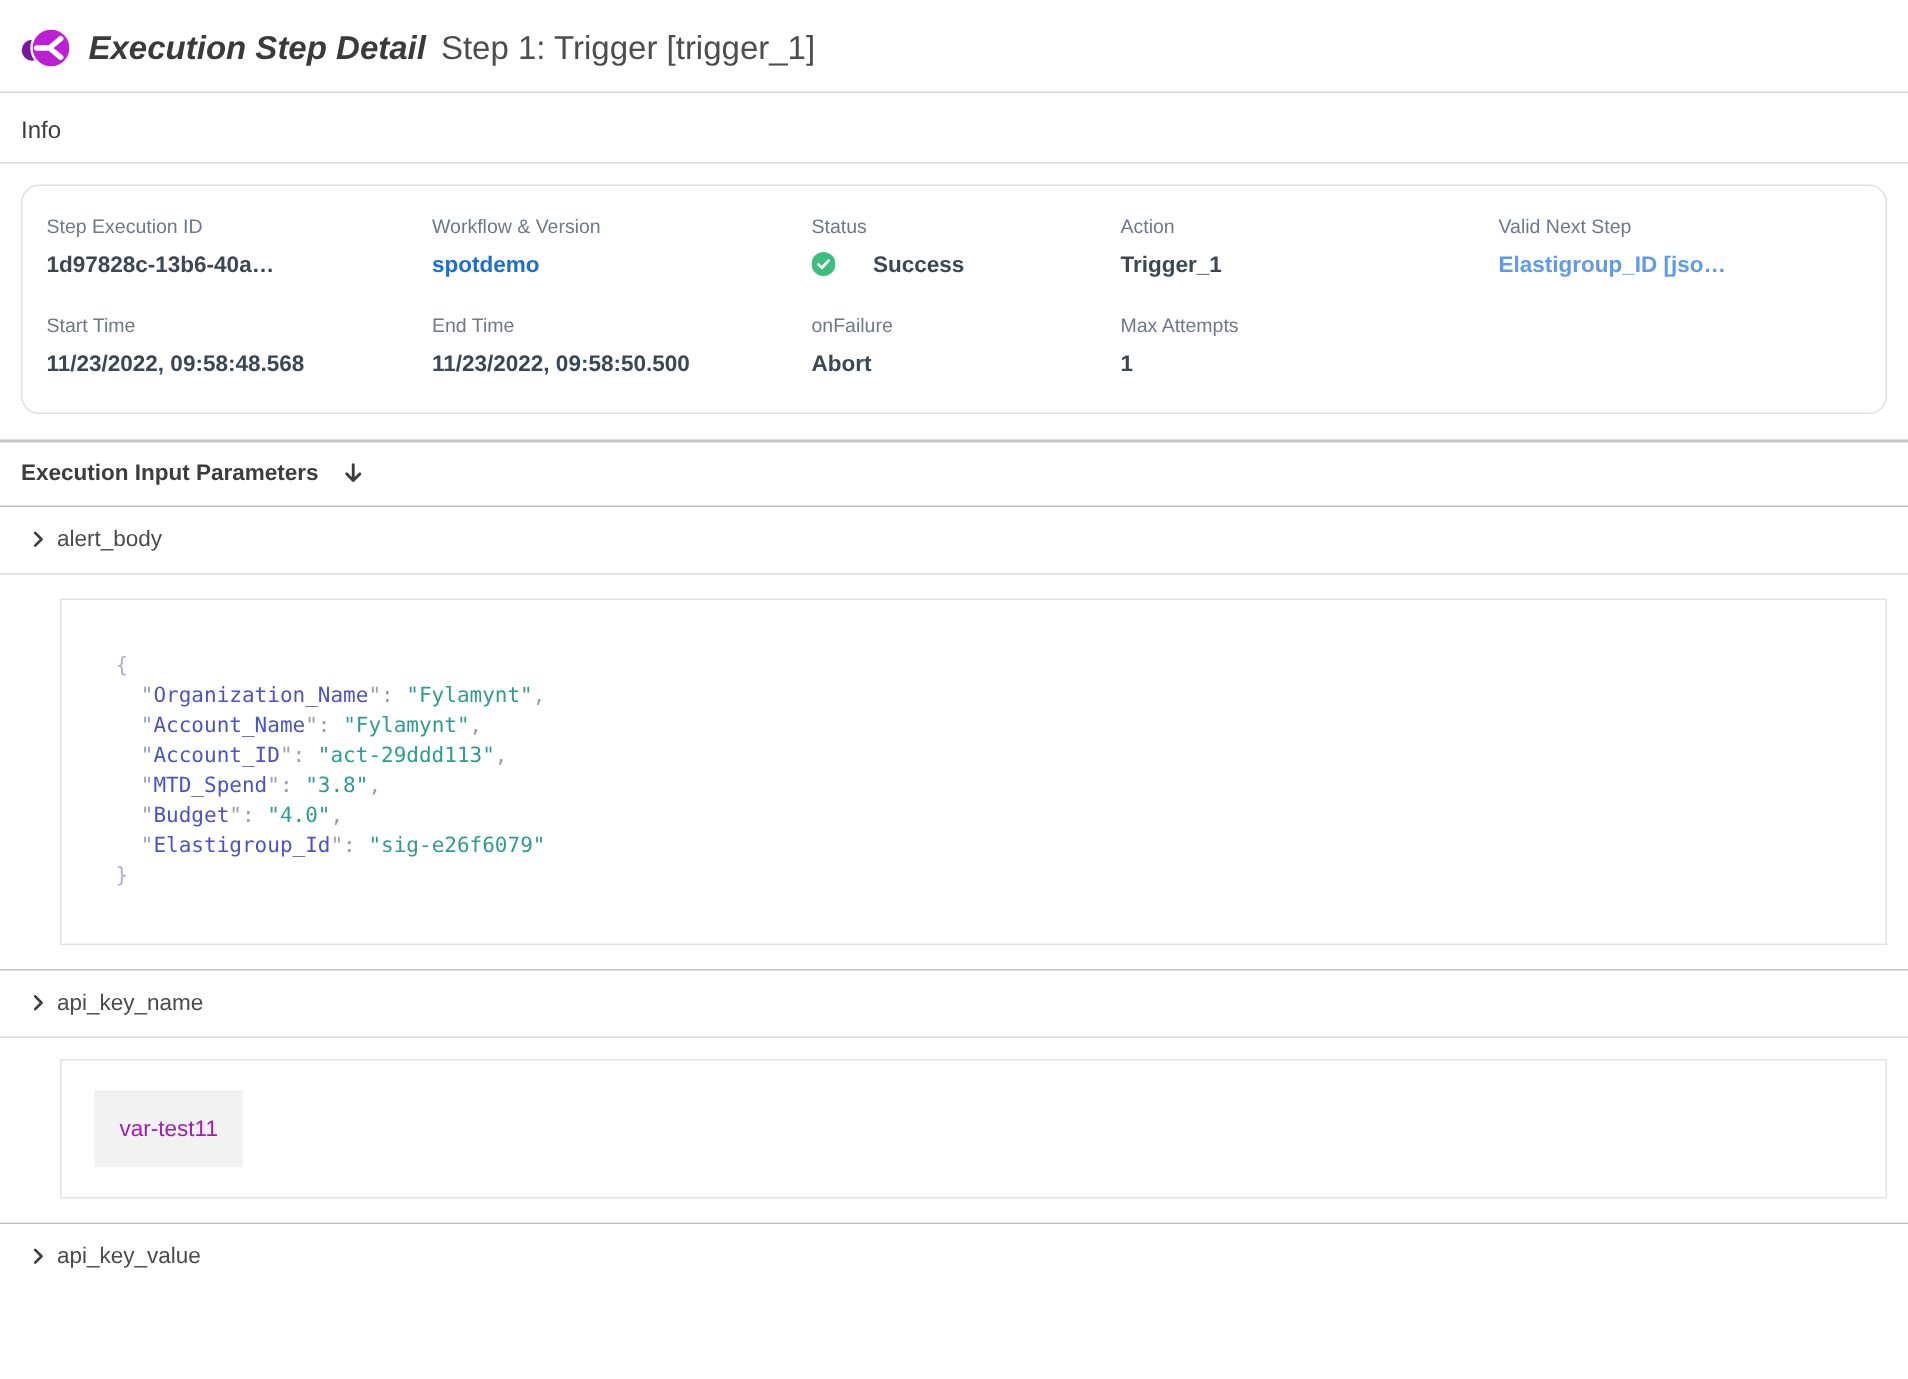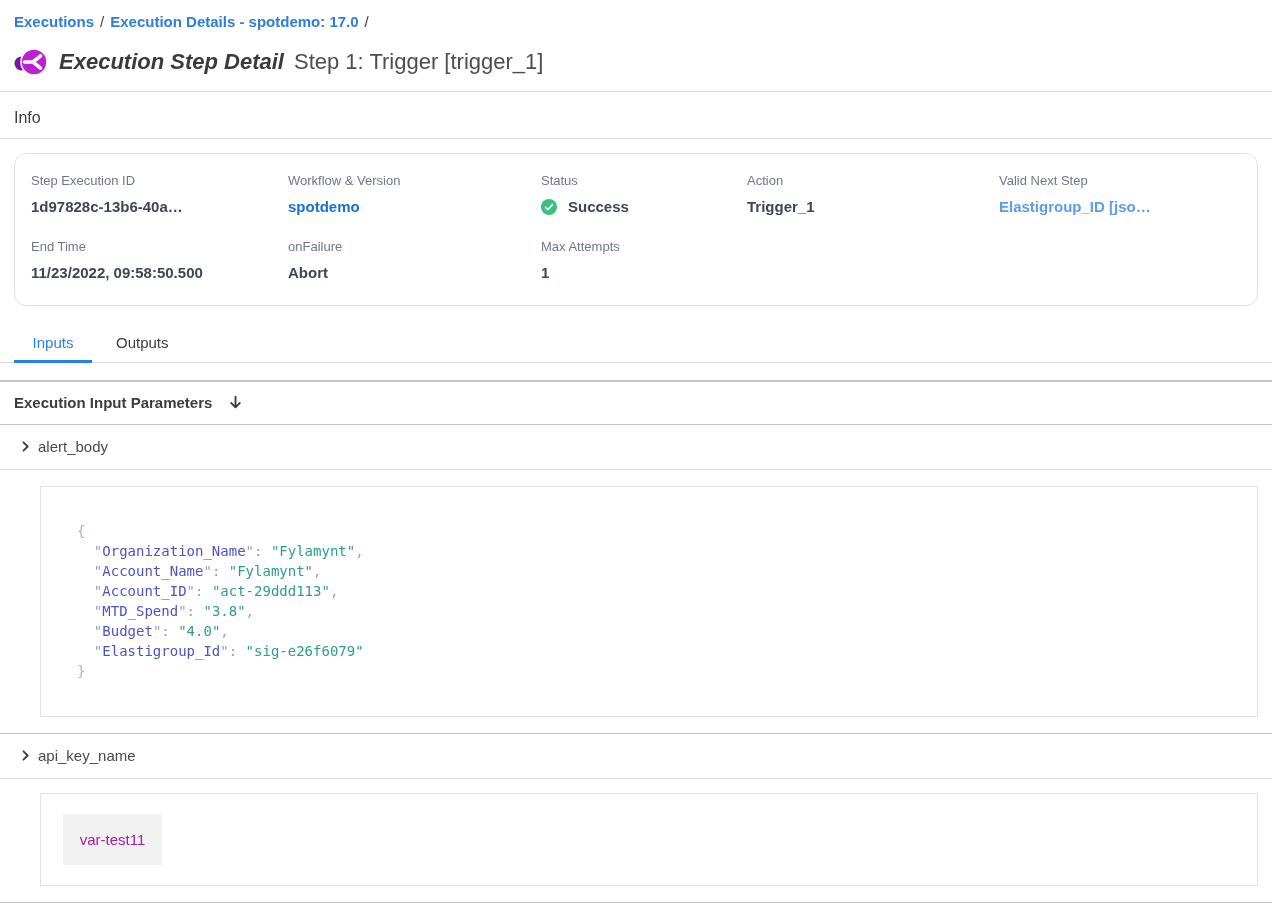--- a/index.html
+++ b/index.html
@@ -31,21 +31,21 @@
   .info-card {
     margin: 14px 14px 0 14px;
     border: 1px solid #e0e0e0; border-radius: 12px;
     padding: 19px 16px 24px 16px;
   }
   .info-grid { display: grid; grid-template-columns: 257px 253px 206px 252px 1fr; row-gap: 24px; }
   .field-label { font-size: 13px; color: #6e7887; margin-bottom: 10px; }
   .field-value { font-size: 15px; font-weight: 600; color: #3b4754; }
   .field-value.link { color: #1a6fd4; cursor: pointer; }
   .field-value.link-light { color: #5e9cea; cursor: pointer; }
-  .status-value { display: flex; align-items: flex-end; gap: 11px; }
+  .status-value { display: flex; align-items: flex-start; gap: 25px; }
   .status-value svg { width: 16px; height: 16px; }
 
   
   .tabs { display: flex; margin-top: 19px; padding-left: 14px; border-bottom: 1px solid #dcdcdc; }
   .tab { font-size: 15px; font-weight: 500; color: #3d3d3d; padding: 9px 16px 11px 16px; min-width: 78px; text-align: center; cursor: pointer; position: relative; }
   .tab + .tab { margin-left: 8px; }
   .tab.active { color: #2680eb; }
   .tab.active::after { content: ""; position: absolute; left: 0; right: 0; bottom: -1px; height: 3px; background: #2680eb; }
 
   .gap-s { height: 17px; }
@@ -86,23 +86,20 @@
     display: inline-block; background: #f2f2f2;
     padding: 17px 14px; min-width: 99px; text-align: center;
     font-size: 15px; color: #a21caf;
   }
 </style>
 </head>
 <body>
 
 <div class="page">
 
-  <div class="breadcrumb">
-    <a>Executions</a><span class="sep">/</span><a>Execution Details - spotdemo: 17.0</a><span class="sep">/</span>
-  </div>
 
   <div class="title-row">
     <svg class="logo" viewBox="0 0 34 34">
       <circle cx="7.5" cy="18.5" r="7" fill="#7a15a8"></circle>
       <circle cx="20" cy="17" r="13" fill="#bc1fd4" stroke="#ffffff" stroke-width="1.6"></circle>
       <path d="M10.5 17 L19 17 M19 17 L26.5 10.8 M19 17 L26.5 23.2" stroke="#ffffff" stroke-width="3.6" fill="none" stroke-linecap="round"></path>
     </svg>
     <span class="title-main">Execution Step Detail</span>
     <span class="title-sub">Step 1: Trigger [trigger_1]</span>
   </div>
@@ -139,44 +136,44 @@
       <div>
         <div class="field-label">Action</div>
         <div class="field-value">Trigger_1</div>
       </div>
 
       <div>
         <div class="field-label">Valid Next Step</div>
         <div class="field-value link-light">Elastigroup_ID [jso…</div>
       </div>
 
+      <div>
+        <div class="field-label">Start Time</div>
+        <div class="field-value">11/23/2022, 09:58:48.568</div>
+      </div>
 
       <div>
         <div class="field-label">End Time</div>
         <div class="field-value">11/23/2022, 09:58:50.500</div>
       </div>
 
       <div>
         <div class="field-label">onFailure</div>
         <div class="field-value">Abort</div>
       </div>
 
       <div>
         <div class="field-label">Max Attempts</div>
         <div class="field-value">1</div>
       </div>
 
       <div></div>
     </div>
   </div>
 
-  <div class="tabs">
-    <div class="tab active">Inputs</div>
-    <div class="tab">Outputs</div>
-  </div>
 
   <div class="gap-s"></div>
   <div class="divider-strong"></div>
 
   <div class="params-header">
     <span class="label">Execution Input Parameters</span>
     <svg viewBox="0 0 16 16">
       <path d="M8 2.6 L8 12.4 M3.9 8.4 L8 12.6 L12.1 8.4" stroke="#3d3d3d" stroke-width="1.8" fill="none" stroke-linecap="round" stroke-linejoin="round"></path>
     </svg>
   </div>

